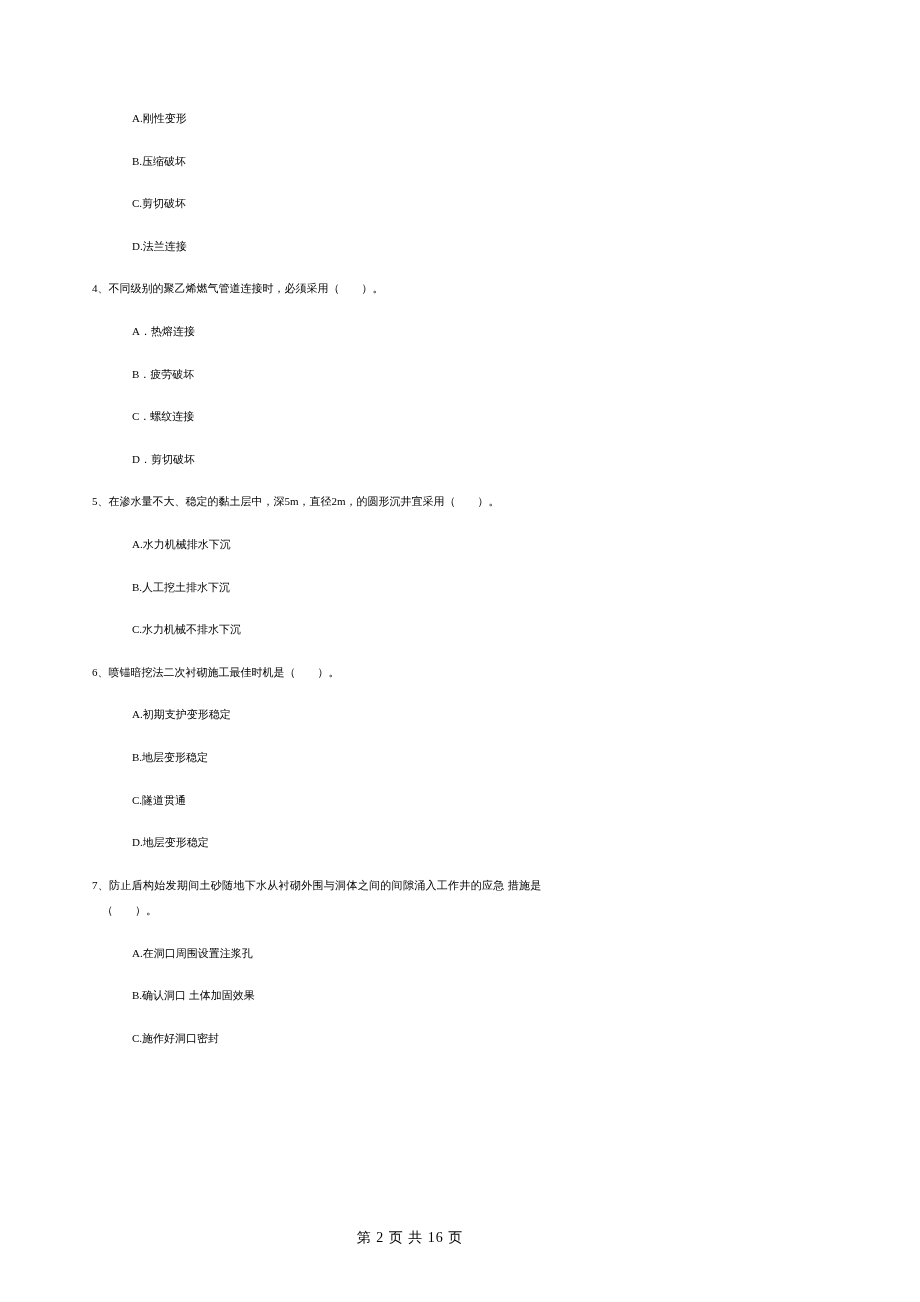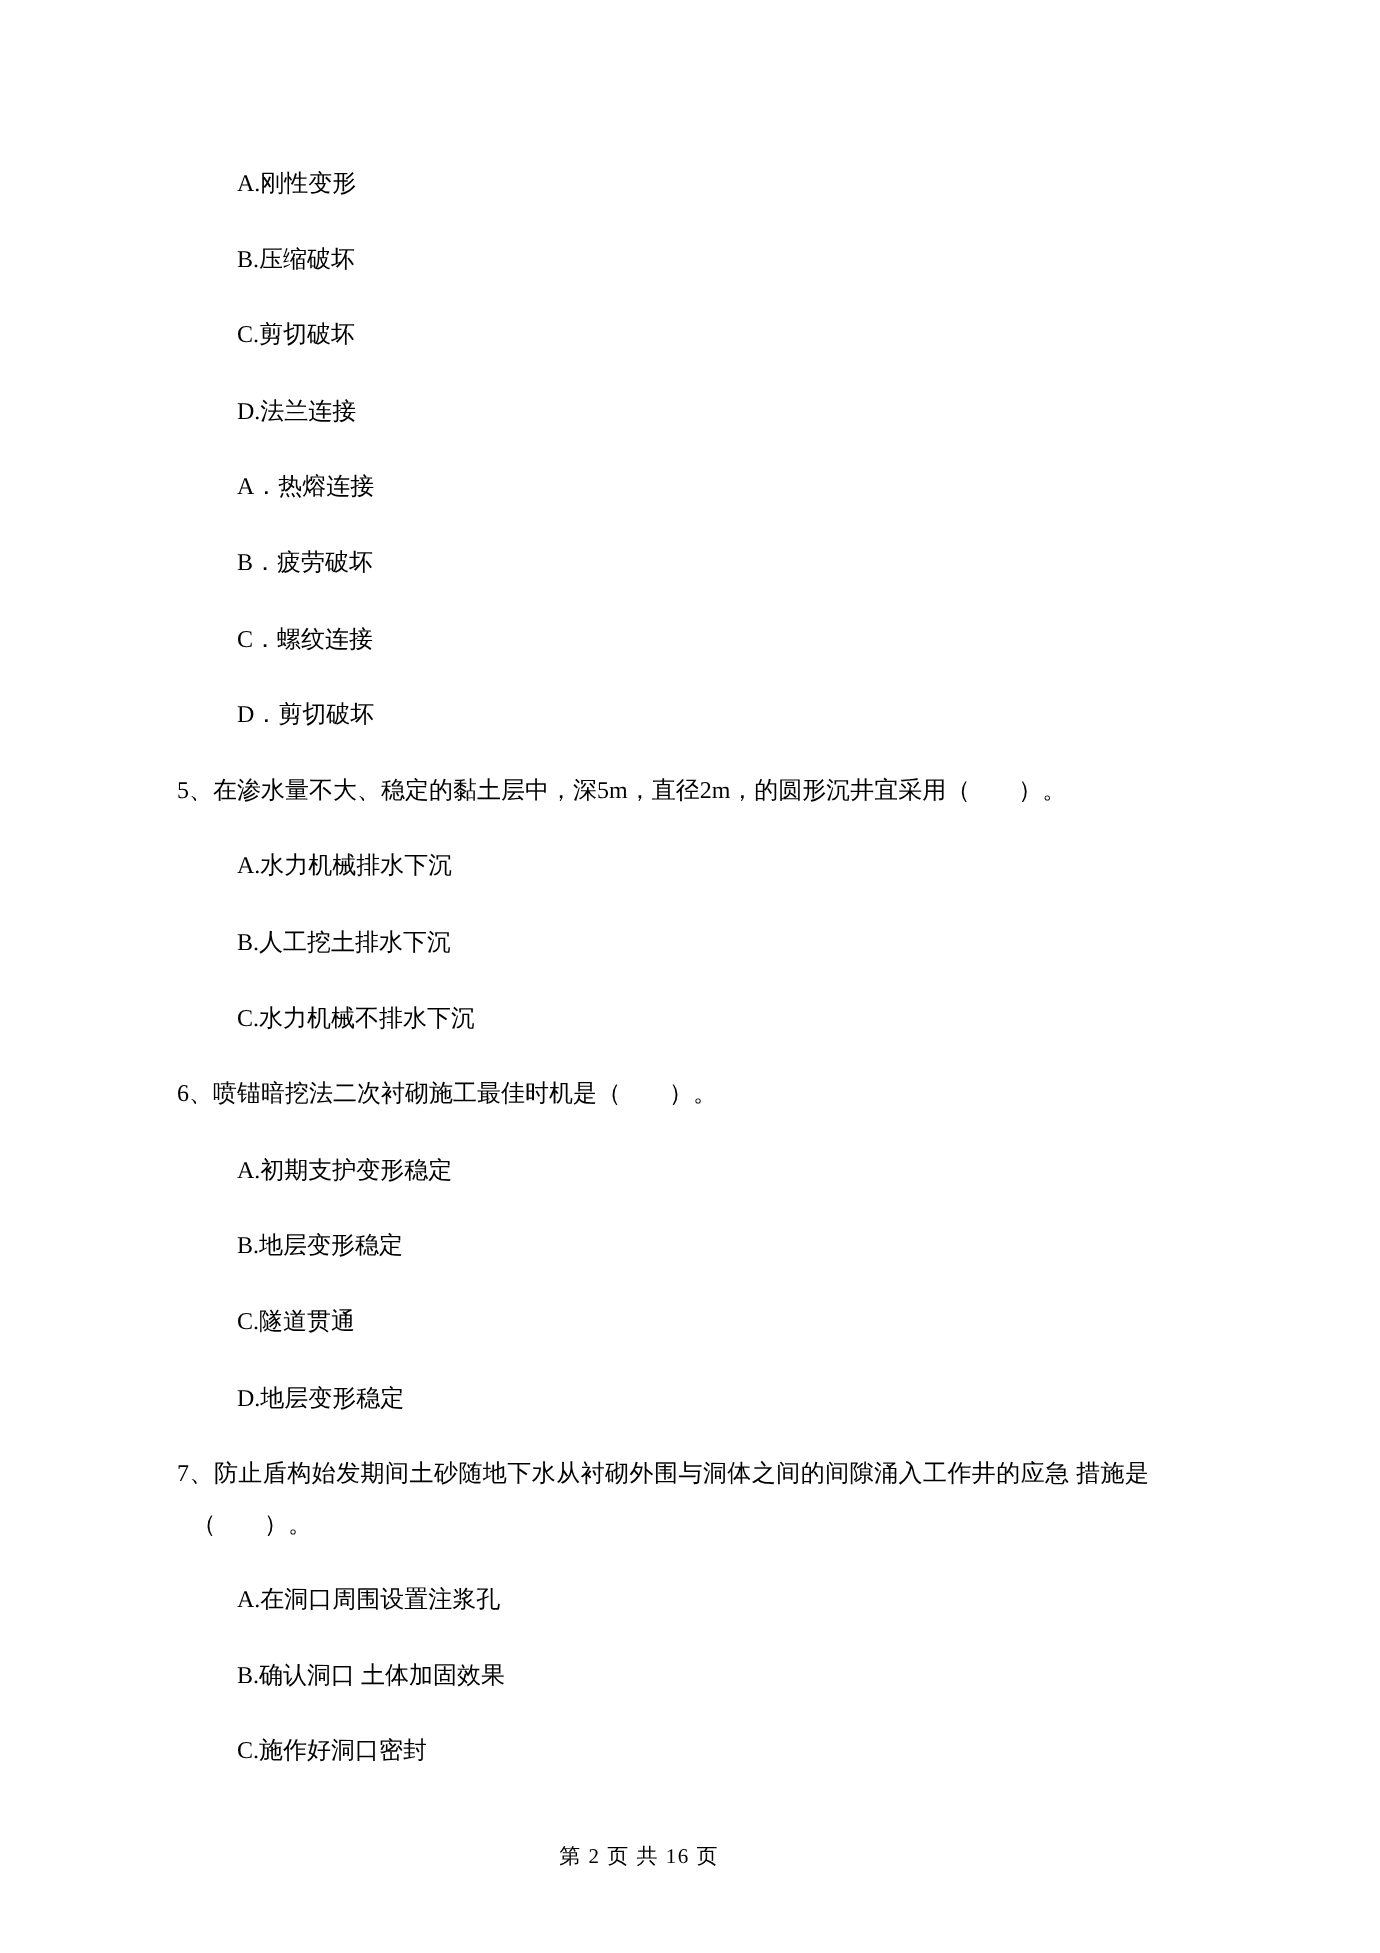--- a/index.html
+++ b/index.html
@@ -5,22 +5,22 @@
   * { margin: 0; padding: 0; box-sizing: border-box; }
   body {
     width: 920px;
     height: 1302px;
     background: #ffffff;
     font-family: "SimSun", "宋体", serif;
     color: #000000;
     position: relative;
   }
   .page {
-    padding: 110px 125px 0 118px;
-    font-size: 16px;
+    padding: 110px 125px 0 92px;
+    font-size: 11px;
     line-height: 1.6;
   }
   .option {
     margin-left: 40px;
     margin-bottom: 25px;
   }
   .question {
     margin-bottom: 25px;
     text-align: justify;
   }
@@ -30,36 +30,37 @@
     letter-spacing: 0.3px;
   }
   .question-7-cont {
     margin-left: 10px;
     margin-bottom: 25px;
   }
   .footer {
     position: absolute;
     bottom: 55px;
     width: 820px;
-    left: 16px;
+    left: 0;
     text-align: center;
     font-size: 14px;
     letter-spacing: 1px;
   }
 </style>
 </head>
 <body>
 
 <div class="page">
 
   <div class="option">A.刚性变形</div>
   <div class="option">B.压缩破坏</div>
   <div class="option">C.剪切破坏</div>
   <div class="option">D.法兰连接</div>
 
+  <div class="question">4、不同级别的聚乙烯燃气管道连接时，必须采用（　　）。</div>
   <div class="option">A．热熔连接</div>
   <div class="option">B．疲劳破坏</div>
   <div class="option">C．螺纹连接</div>
   <div class="option">D．剪切破坏</div>
 
   <div class="question">5、在渗水量不大、稳定的黏土层中，深5m，直径2m，的圆形沉井宜采用（　　）。</div>
   <div class="option">A.水力机械排水下沉</div>
   <div class="option">B.人工挖土排水下沉</div>
   <div class="option">C.水力机械不排水下沉</div>
 

